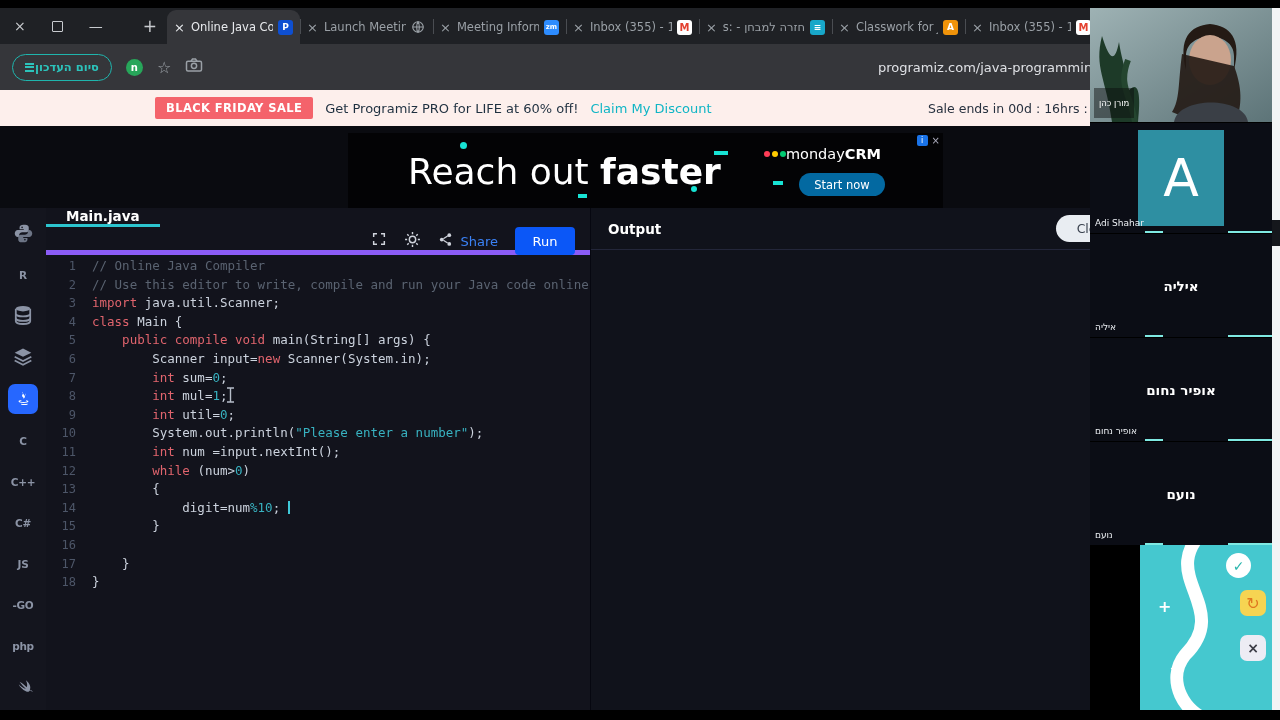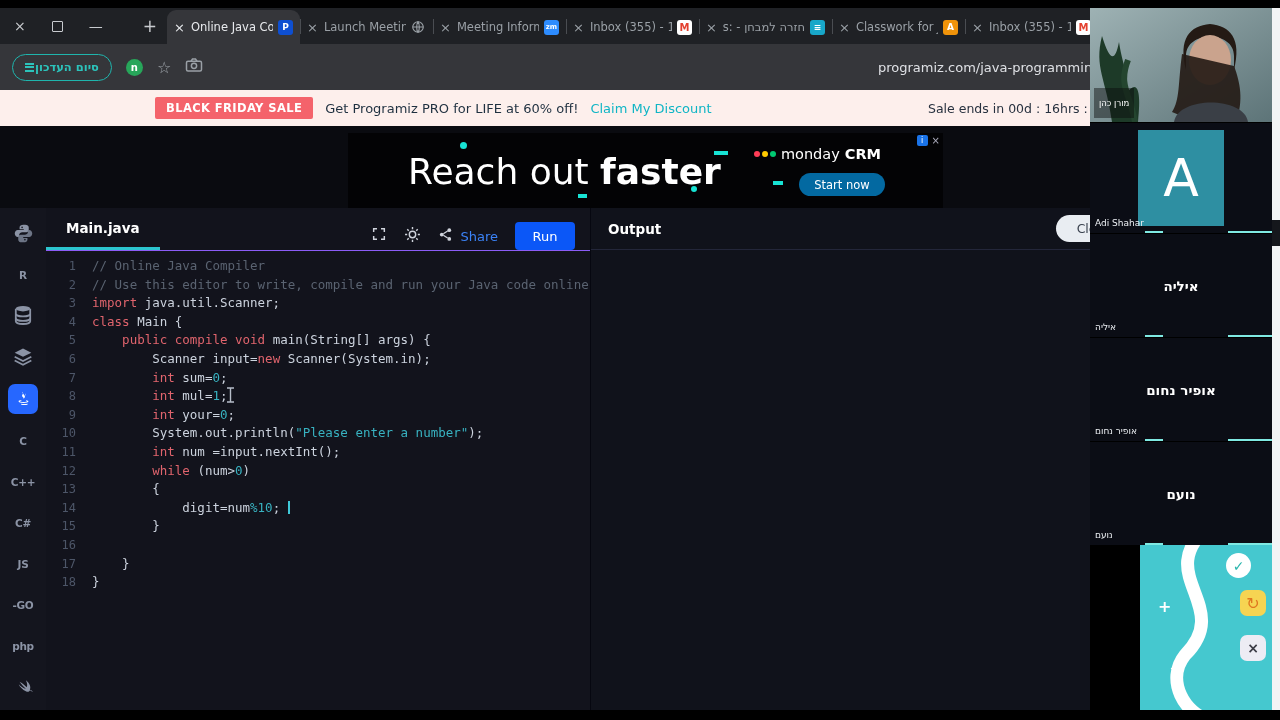--- a/index.html
+++ b/index.html
@@ -54,38 +54,38 @@
   #logo .sub{color:#e9edf2;font-size:12.5px;margin-top:4px;}
   #had{position:absolute;left:348px;top:7px;width:595px;height:75px;background:#030305;overflow:hidden;}
   .had-headline{position:absolute;left:60px;top:50%;transform:translateY(-50%);color:#fff;font-size:36px;white-space:nowrap;}
   .had-headline .light{font-weight:normal;}
   .deco{position:absolute;background:#17e3d4;}
   .d1{left:112px;top:9px;width:7px;height:7px;border-radius:50%;}
   .d2{right:215px;top:18px;width:14px;height:4px;}
   .d3{right:160px;top:48px;width:10px;height:4px;}
   .d4{left:230px;bottom:10px;width:9px;height:4px;}
   .d5{right:246px;bottom:16px;width:6px;height:6px;border-radius:50%;}
-  .monday{position:absolute;right:62px;top:13px;color:#fff;font-size:14.5px;display:flex;align-items:center;gap:5px;}
+  .monday{position:absolute;right:62px;top:13px;color:#fff;font-size:14.5px;display:flex;align-items:center;}
   .mdot{width:6px;height:6px;border-radius:50%;background:#ffcb00;box-shadow:-8px 0 0 #ff3d57,8px 0 0 #00ca72;margin:0 8px;}
   .startnow{position:absolute;right:58px;top:40px;width:86px;height:23px;border-radius:12px;background:#0369a1;color:#fff;
             font-size:11.5px;display:flex;align-items:center;justify-content:center;}
   .ad-ctl{position:absolute;right:3px;top:2px;display:flex;gap:4px;align-items:center;}
   .ad-i{width:11px;height:11px;border-radius:2px;background:#1a73e8;color:#fff;font-size:8px;display:flex;align-items:center;justify-content:center;}
   .ad-x{color:#aab;font-size:10px;}
 
   
   #sidebar{position:absolute;left:0;top:208px;width:46px;height:502px;background:#14151e;display:flex;flex-direction:column;
            align-items:center;padding-top:12px;box-sizing:border-box;gap:13px;}
   .side-item{width:30px;height:28px;display:flex;align-items:center;justify-content:center;color:#8b93a5;
              font-size:10.5px;font-weight:bold;letter-spacing:-.3px;}
   .side-item.active{background:#2667ff;border-radius:7px;height:30px;color:#fff;}
 
   
   #editor{position:absolute;left:46px;top:208px;width:544px;height:502px;background:#12131c;}
-  #ed-toolbar{height:42px;border-bottom:1px solid #8b5cf6;display:flex;align-items:flex-end;}
+  #ed-toolbar{height:42px;border-bottom:5px solid #8b5cf6;display:flex;align-items:flex-start;flex-direction:column;}
   .file-tab{height:42px;display:flex;align-items:center;padding:0 20px;color:#fff;font-size:13.5px;font-weight:bold;
             border-bottom:3px solid #2cc5cf;box-sizing:border-box;}
   .ed-icons{margin-left:auto;display:flex;align-items:center;gap:17px;padding-right:15px;}
   .share{display:flex;align-items:center;gap:7px;color:#3b82f6;font-size:13px;}
   .run-btn{width:60px;height:28px;background:#0b57f7;border-radius:4px;color:#fff;font-size:13px;
            display:flex;align-items:center;justify-content:center;}
   #code-area{position:absolute;left:0;top:42px;right:0;bottom:0;padding-top:7px;
              font-family:"DejaVu Sans Mono","Liberation Mono",monospace;font-size:12.5px;line-height:18.6px;}
   .cl{display:flex;}
   .ln{flex:0 0 30px;text-align:right;color:#4d5668;margin-right:16px;font-size:12px;}
@@ -344,21 +344,21 @@
         <div class="cl">
           <span class="ln">7</span>
           <span class="ct"><span class="p">        </span><span class="k">int</span><span class="p"> sum=</span><span class="s">0</span><span class="p">;</span></span>
         </div>
         <div class="cl">
           <span class="ln">8</span>
           <span class="ct"><span class="p">        </span><span class="k">int</span><span class="p"> mul=</span><span class="s">1</span><span class="p">;</span></span>
         </div>
         <div class="cl">
           <span class="ln">9</span>
-          <span class="ct"><span class="p">        </span><span class="k">int</span><span class="p"> your=</span><span class="s">0</span><span class="p">;</span></span>
+          <span class="ct"><span class="p">        </span><span class="k">int</span><span class="p"> util=</span><span class="s">0</span><span class="p">;</span></span>
         </div>
         <div class="cl">
           <span class="ln">10</span>
           <span class="ct"><span class="p">        System.out.println(</span><span class="s">"Please enter a number"</span><span class="p">);</span></span>
         </div>
         <div class="cl">
           <span class="ln">11</span>
           <span class="ct"><span class="p">        </span><span class="k">int</span><span class="p"> num =input.nextInt();</span></span>
         </div>
         <div class="cl">

